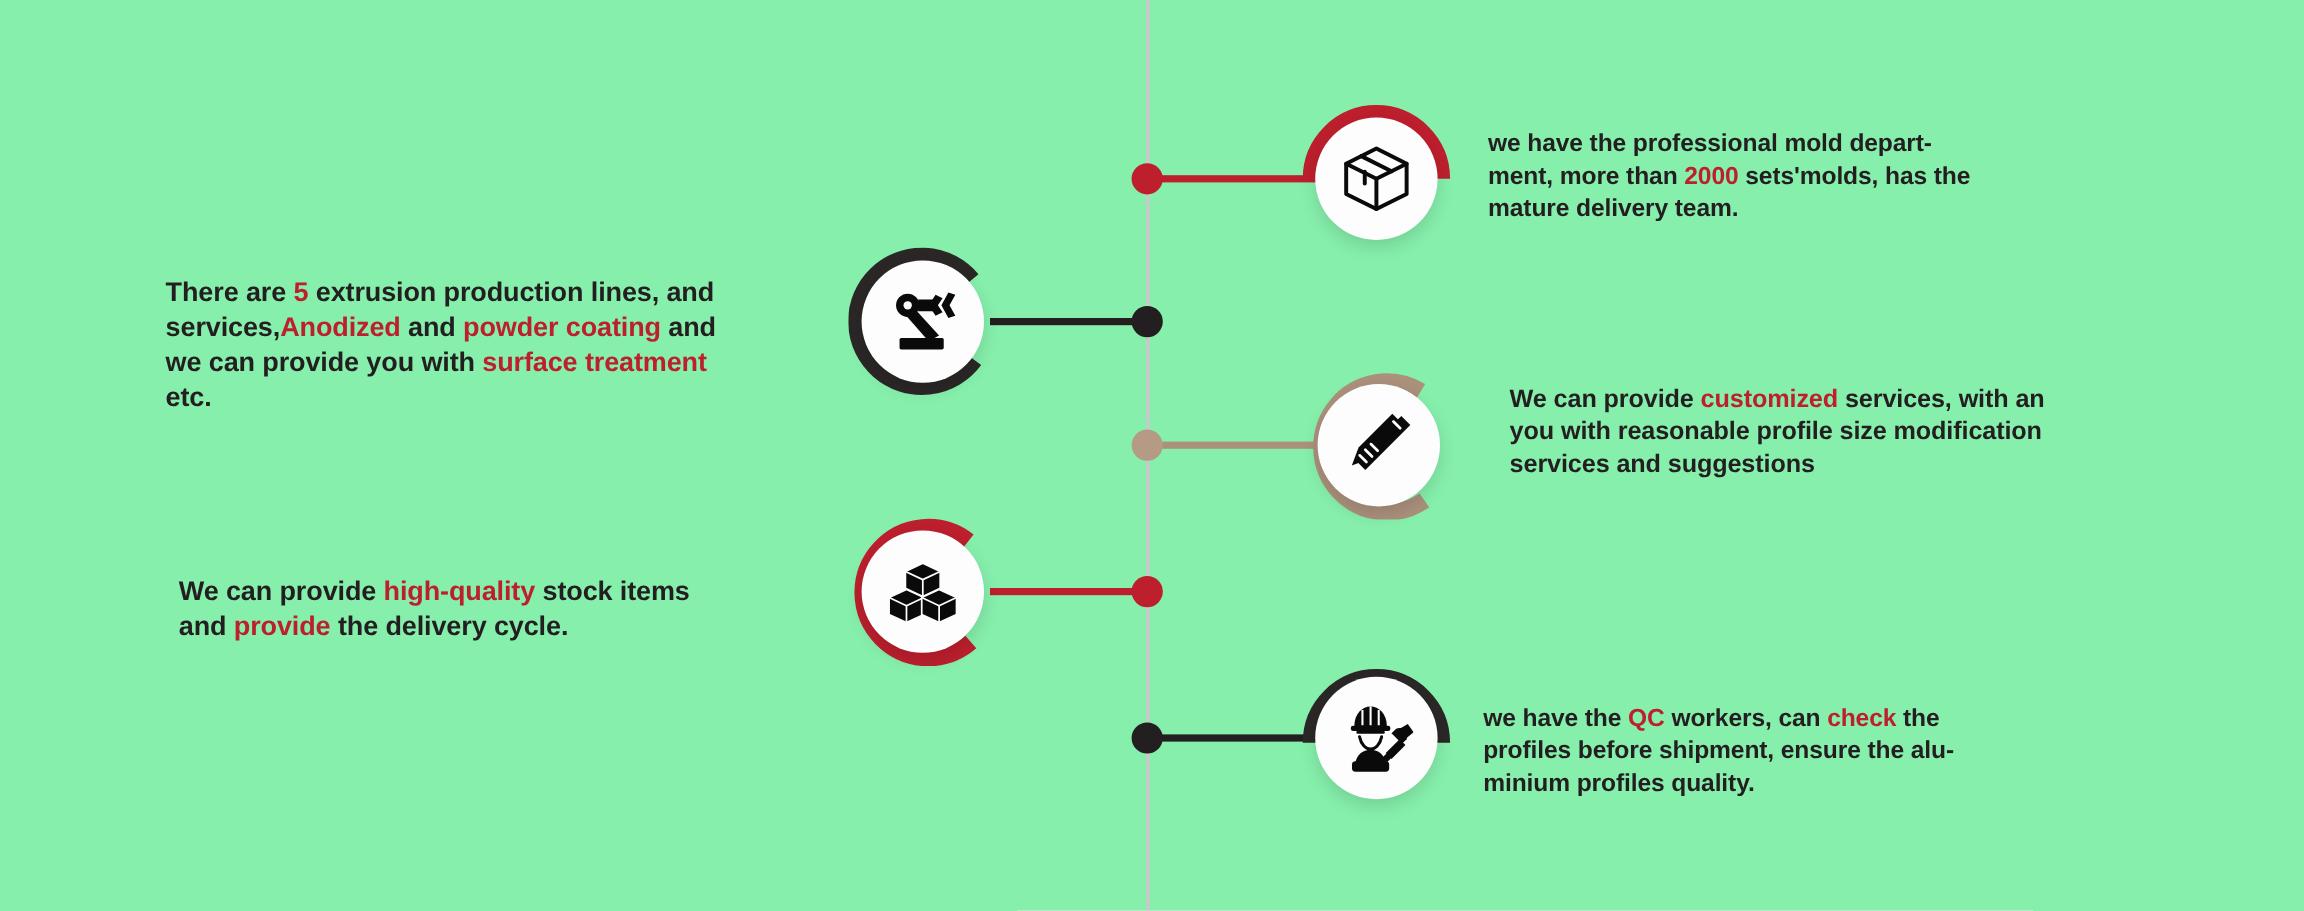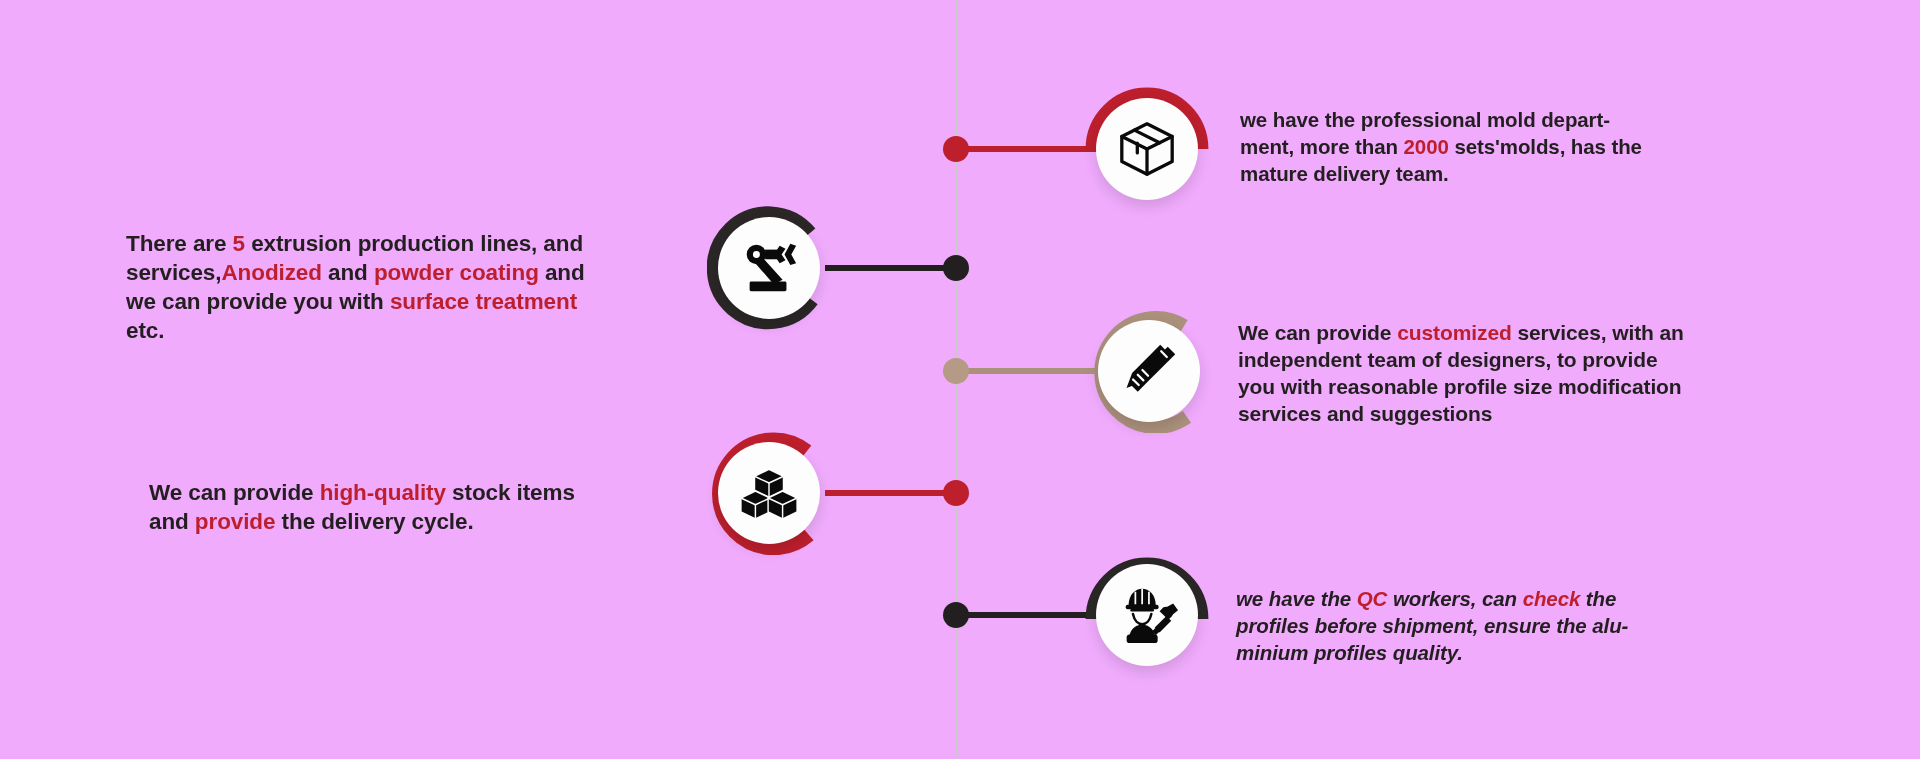--- a/index.html
+++ b/index.html
@@ -8,21 +8,21 @@
     padding: 0;
     background: #efefef;
   }
   body {
     font-family: "Liberation Sans", sans-serif;
   }
   #stage {
     position: relative;
     width: 1920px;
     height: 759px;
-    background: #f0abfc;
+    background: #86efac;
     overflow: hidden;
   }
 
   
   .axis-line {
     position: absolute;
     left: 955px;
     top: 0px;
     width: 3px;
     height: 759px;
@@ -96,20 +96,21 @@
     font-size: 22.5px;
     line-height: 29px;
   }
   .tb-right {
     font-size: 20.5px;
     line-height: 27px;
   }
   .tb-right-lg {
     font-size: 21px;
     line-height: 27px;
+    margin-left: 20px;
   }
 </style>
 </head>
 <body>
 
 <div id="stage">
 
   <div class="axis-line"></div>
 
   <div class="connector conn-red" style="left:968px; top:146px; width:140px;"></div>
@@ -165,21 +166,21 @@
           <path d="M43 9 l6 3 l-4 6 l4 6 l-6 3 l-6 -9 z"></path>
           <path d="M54 7 l6 2 l-5 9 l5 9 l-6 2 l-6 -11 z"></path>
           <path d="M17 26 l9 -4 l20 22 l-9 5 z"></path>
           <rect x="12" y="46" width="38" height="10" rx="1.5"></rect>
         </g>
         <circle cx="19" cy="18" r="3.6" fill="#fdfdfd"></circle>
       </svg>
     </div>
   </div>
 
-  <div class="text-block tb-left" style="left:126px; top:229px; width:560px;">
+  <div class="text-block tb-left" style="left:138px; top:229px; width:560px;">
     <div>
       <span>There are </span><span class="hl">5</span><span> extrusion production lines, and</span>
     </div>
     <div>
       <span>services,</span><span class="hl">Anodized</span><span> and </span><span class="hl">powder coating</span><span> and</span>
     </div>
     <div>
       <span>we can provide you with </span><span class="hl">surface treatment</span>
     </div>
     <div>
@@ -213,23 +214,20 @@
         </g>
       </svg>
     </div>
   </div>
 
   <div class="text-block tb-right-lg" style="left:1238px; top:319px; width:560px;">
     <div>
       <span>We can provide </span><span class="hl">customized</span><span> services, with an</span>
     </div>
     <div>
-      <span>independent team of designers, to provide</span>
-    </div>
-    <div>
       <span>you with reasonable profile size modification</span>
     </div>
     <div>
       <span>services and suggestions</span>
     </div>
   </div>
 
   <div class="connector conn-red" style="left:825px; top:490px; width:133px;"></div>
   <div class="node-dot dot-red" style="left:943px; top:480px;"></div>
 
@@ -298,21 +296,21 @@
 
           <path d="M52 24 l7 -4 l5 7 l-6 5 z"></path>
         </g>
         <g stroke="#fdfdfd" stroke-width="1.8" fill="none">
           <path d="M20 8 L20 21 M27 5 L27 21 M34 8 L34 21"></path>
         </g>
       </svg>
     </div>
   </div>
 
-  <div class="text-block tb-right" style="left:1236px; top:585px; width:520px;font-style:italic;">
+  <div class="text-block tb-right" style="left:1236px; top:585px; width:520px;">
     <div>
       <span>we have the </span><span class="hl">QC</span><span> workers, can </span><span class="hl">check</span><span> the</span>
     </div>
     <div>
       <span>profiles before shipment, ensure the alu-</span>
     </div>
     <div>
       <span>minium profiles quality.</span>
     </div>
   </div>

